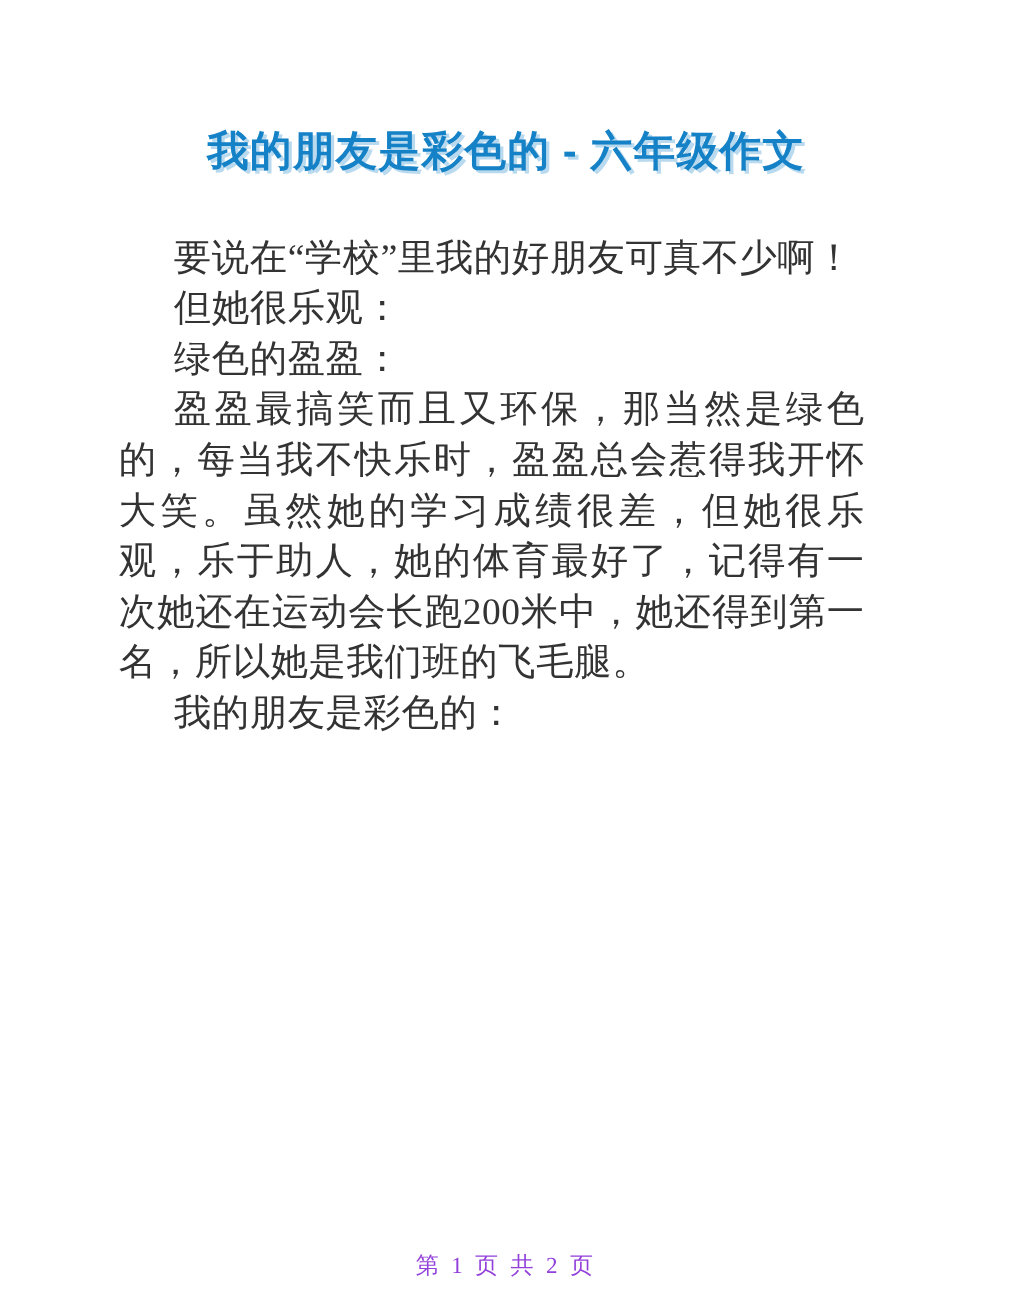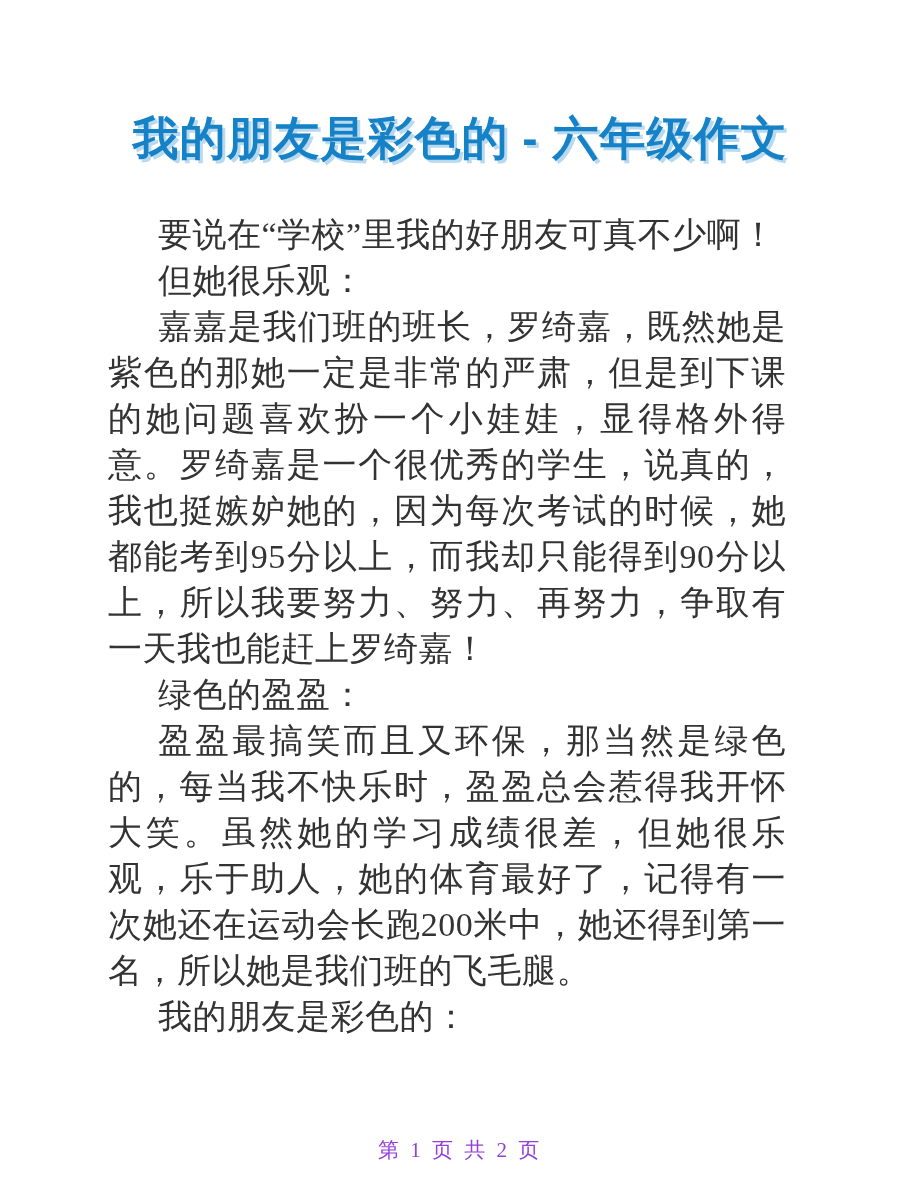--- a/index.html
+++ b/index.html
@@ -14,21 +14,21 @@
     background: #ffffff;
     overflow: hidden;
     font-family: "Liberation Serif", serif;
   }
   .doc-title {
     margin: 0;
     padding-top: 114px;
     text-align: center;
     font-family: "Liberation Sans", sans-serif;
     font-weight: 700;
-    font-size: 46px;
+    font-size: 38px;
     line-height: 48px;
     letter-spacing: 1px;
     color: var(--title-color, #1581C6);
     text-shadow: 3px 3px 0 rgba(21, 129, 198, 0.30);
   }
   .doc-body {
     margin: 50px 0 0 108px;
     width: 678px;
   }
   .doc-body p {
@@ -56,21 +56,20 @@
 </head>
 <body>
 
 <div class="page">
 
   <h1 class="doc-title">我的朋友是彩色的 - 六年级作文</h1>
 
   <div class="doc-body">
     <p>要说在“学校”里我的好朋友可真不少啊！</p>
     <p>但她很乐观：</p>
-    <p>嘉嘉是我们班的班长，罗绮嘉，既然她是紫色的那她一定是非常的严肃，但是到下课的她问题喜欢扮一个小娃娃，显得格外得意。罗绮嘉是一个很优秀的学生，说真的，我也挺嫉妒她的，因为每次考试的时候，她都能考到95分以上，而我却只能得到90分以上，所以我要努力、努力、再努力，争取有一天我也能赶上罗绮嘉！</p>
     <p>绿色的盈盈：</p>
     <p>盈盈最搞笑而且又环保，那当然是绿色的，每当我不快乐时，盈盈总会惹得我开怀大笑。虽然她的学习成绩很差，但她很乐观，乐于助人，她的体育最好了，记得有一次她还在运动会长跑200米中，她还得到第一名，所以她是我们班的飞毛腿。</p>
     <p>我的朋友是彩色的：</p>
   </div>
 
   <div class="page-footer">
     <span>第 1 页 共 2 页</span>
   </div>
 
 </div>

